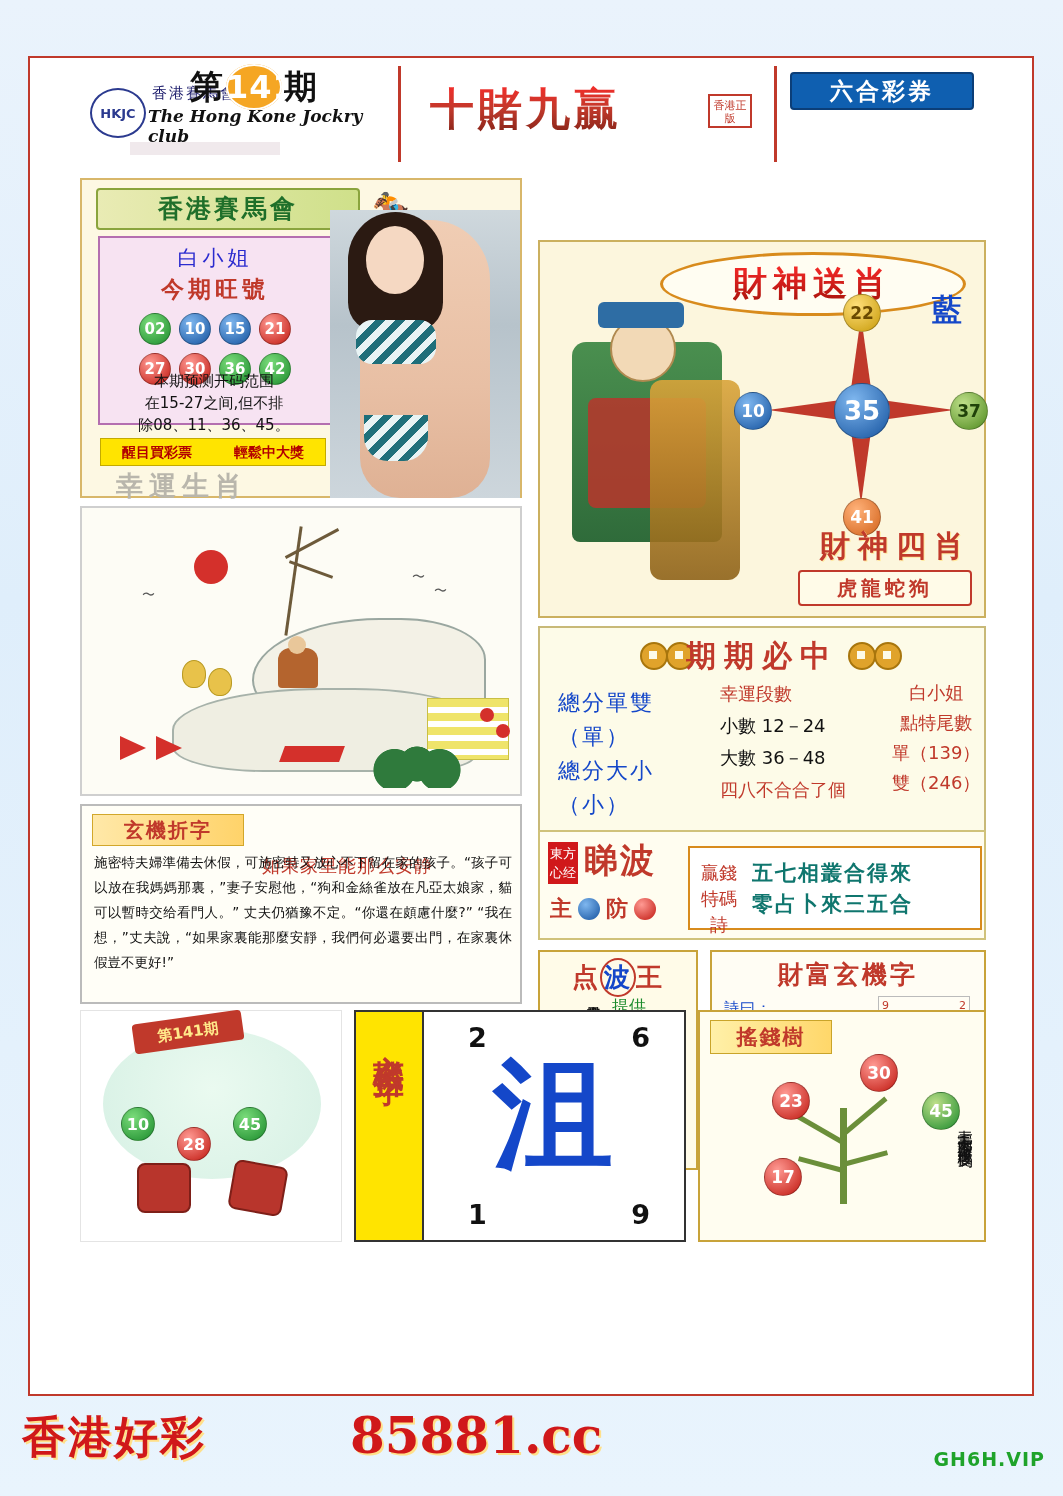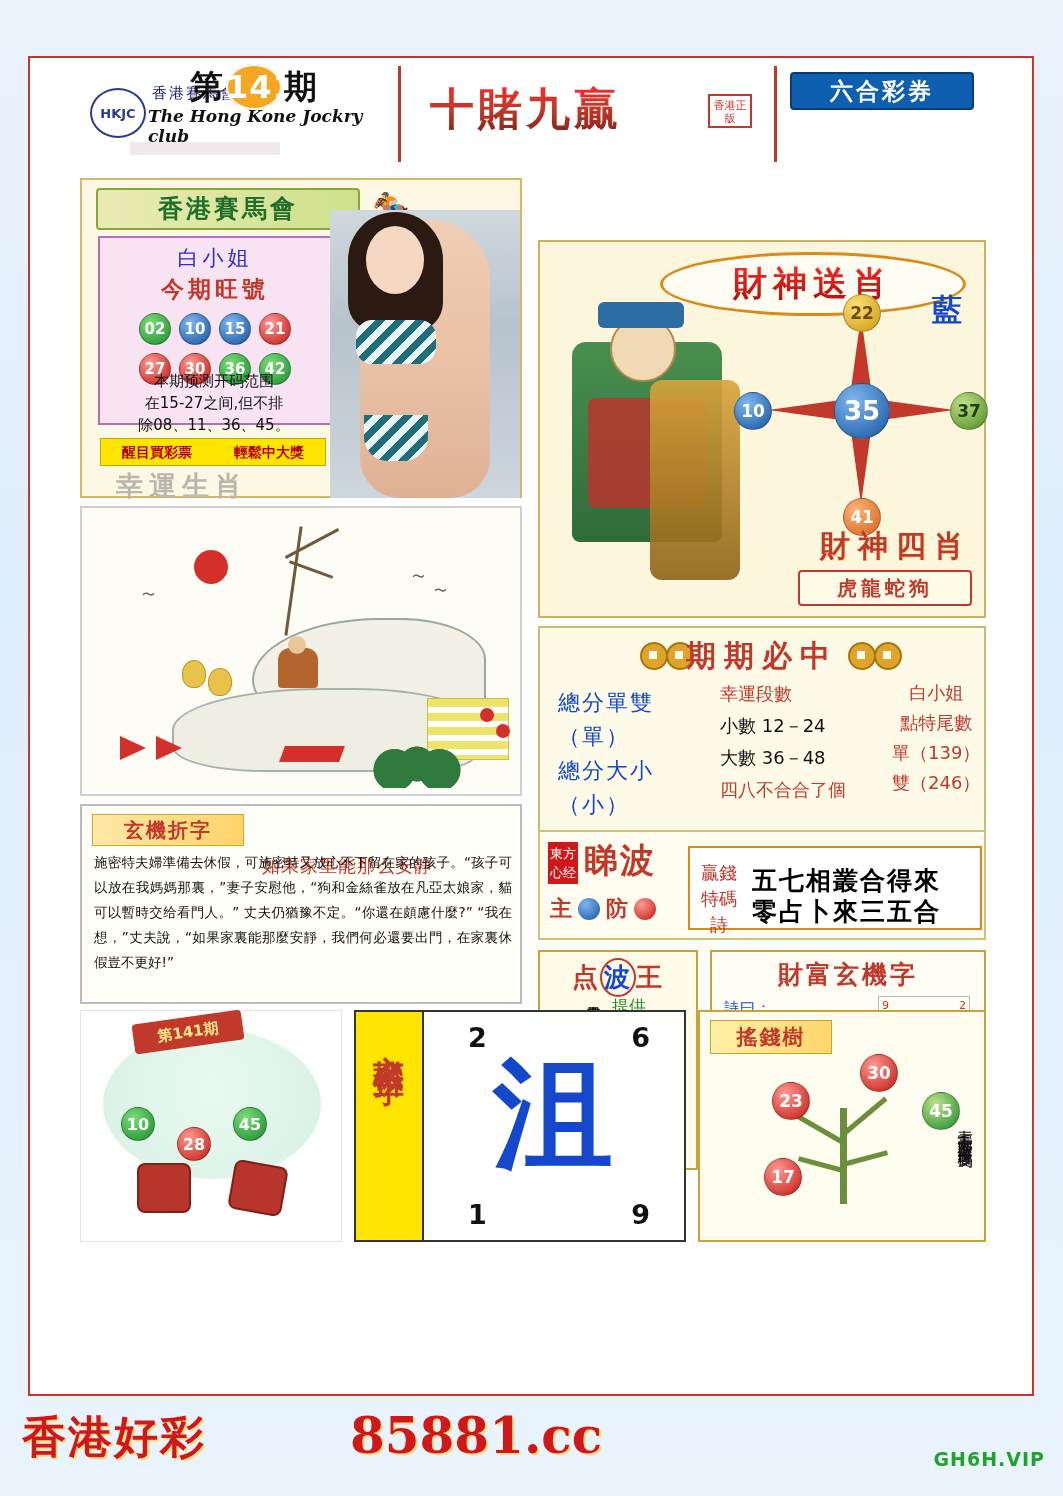--- a/index.html
+++ b/index.html
@@ -131,21 +131,21 @@
   .p5{left:508px;top:772px;width:448px;height:110px;background:#fffdf0;border:2px solid #d0c27b;}
   .p5-tag{position:absolute;left:8px;top:10px;width:30px;height:42px;background:#d0181a;color:#fff;font-size:13px;
      text-align:center;line-height:19px;padding-top:2px;box-sizing:border-box;}
   .p5-big{position:absolute;left:44px;top:6px;font-size:34px;font-weight:bold;color:#c0392b;letter-spacing:2px;
      font-family:"DejaVu Serif","Liberation Serif",serif;}
   .p5-row{position:absolute;left:10px;top:62px;display:flex;align-items:center;gap:6px;font-size:22px;font-weight:bold;color:#c0392b;}
   .dotb{width:22px;height:22px;border-radius:50%;background:radial-gradient(circle at 35% 30%,#7fb7ef,#14529e);}
   .dotr{width:22px;height:22px;border-radius:50%;background:radial-gradient(circle at 35% 30%,#ff9a93,#c0170f);}
   .p5-box{position:absolute;left:148px;top:14px;width:290px;height:80px;border:2px solid #d88b1c;background:#fff;}
   .p5-box .lbl{position:absolute;left:6px;top:12px;font-size:18px;color:#c0392b;line-height:26px;text-align:center;width:46px;}
-  .p5-box .poem{position:absolute;left:62px;top:17px;font-size:25px;color:#000000;line-height:31px;letter-spacing:2px;font-weight:bold;}
+  .p5-box .poem{position:absolute;left:62px;top:10px;font-size:21px;color:#0f766e;line-height:31px;letter-spacing:2px;font-weight:bold;}
   
   .p6{left:50px;top:746px;width:442px;height:200px;background:#fffef7;border:2px solid #bbb;}
   .p6-title{position:absolute;left:10px;top:8px;width:150px;height:30px;background:linear-gradient(90deg,#ffe8a8,#ffd36a);border:1px solid #d2a72a;
      color:#c0392b;font-size:20px;font-weight:bold;text-align:center;line-height:30px;letter-spacing:2px;}
   .p6-sub{position:absolute;left:180px;top:10px;font-size:18px;color:#c0392b;letter-spacing:1px;margin-top:38px;}
   .p6-body{position:absolute;left:12px;top:44px;width:418px;font-size:13.5px;line-height:25px;color:#111;text-align:justify;}
   
   .p7{left:508px;top:892px;width:160px;height:220px;background:#fffbe8;border:2px solid #c8a33a;}
   .p7-title{position:absolute;left:0;top:6px;width:100%;text-align:center;font-size:26px;font-weight:bold;color:#c0392b;letter-spacing:2px;}
   .p7-title .o{display:inline-block;border:2px solid #c0392b;border-radius:50%;padding:0 2px;color:#1447c9;}

